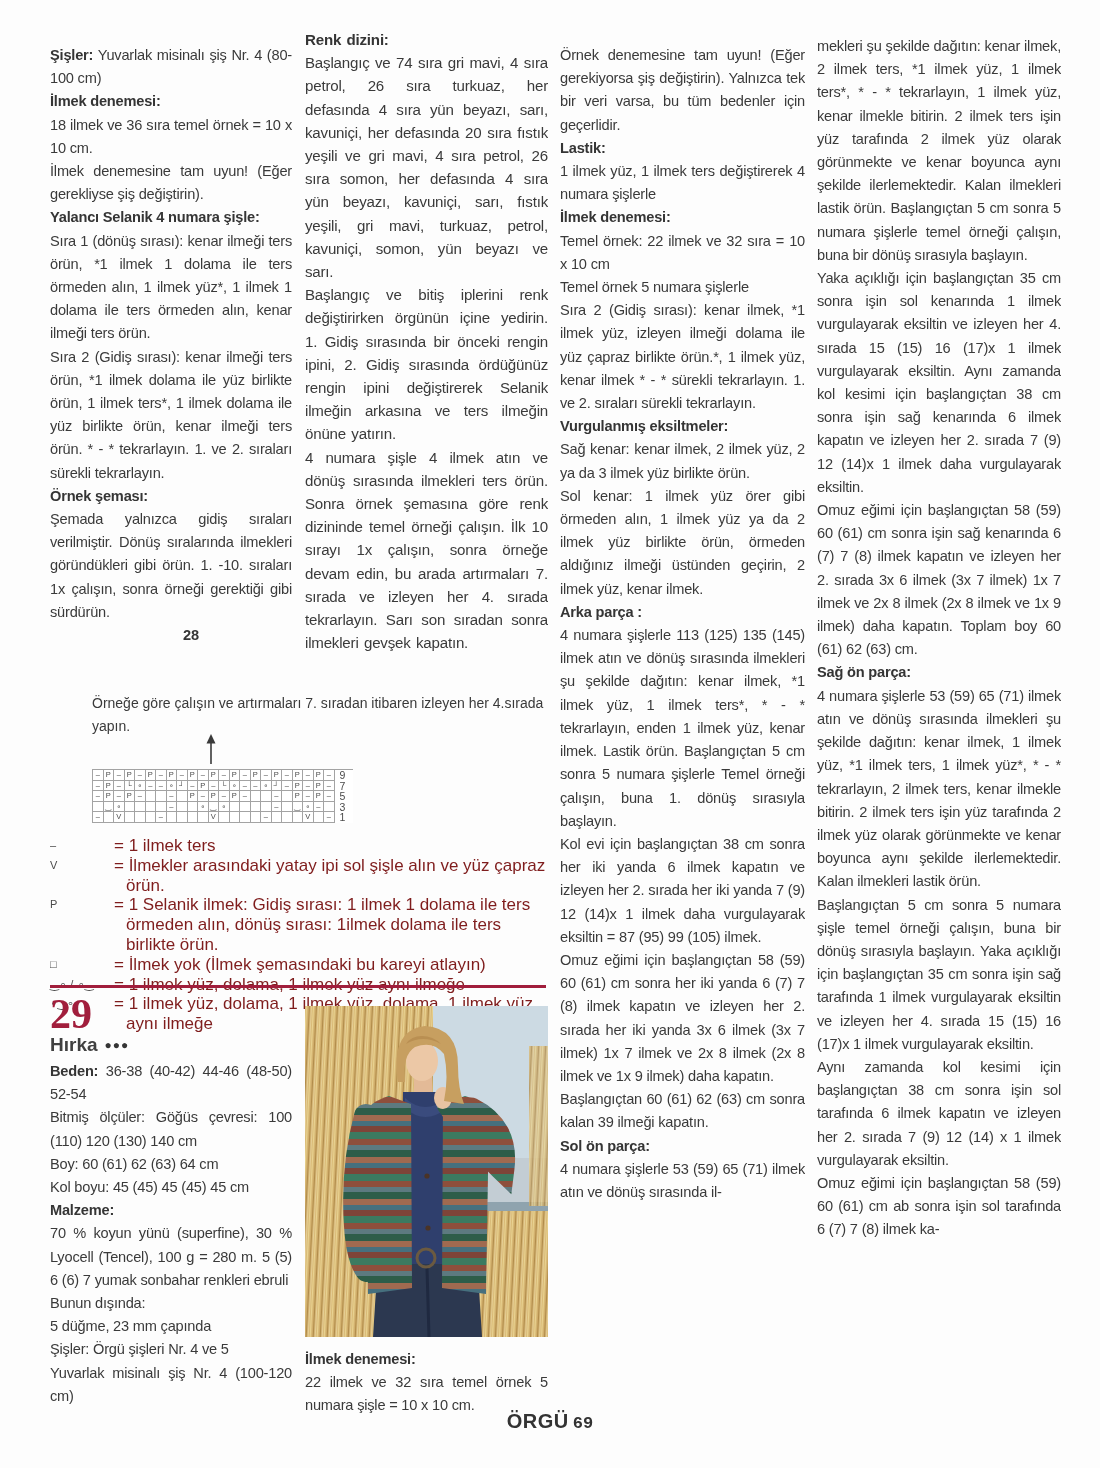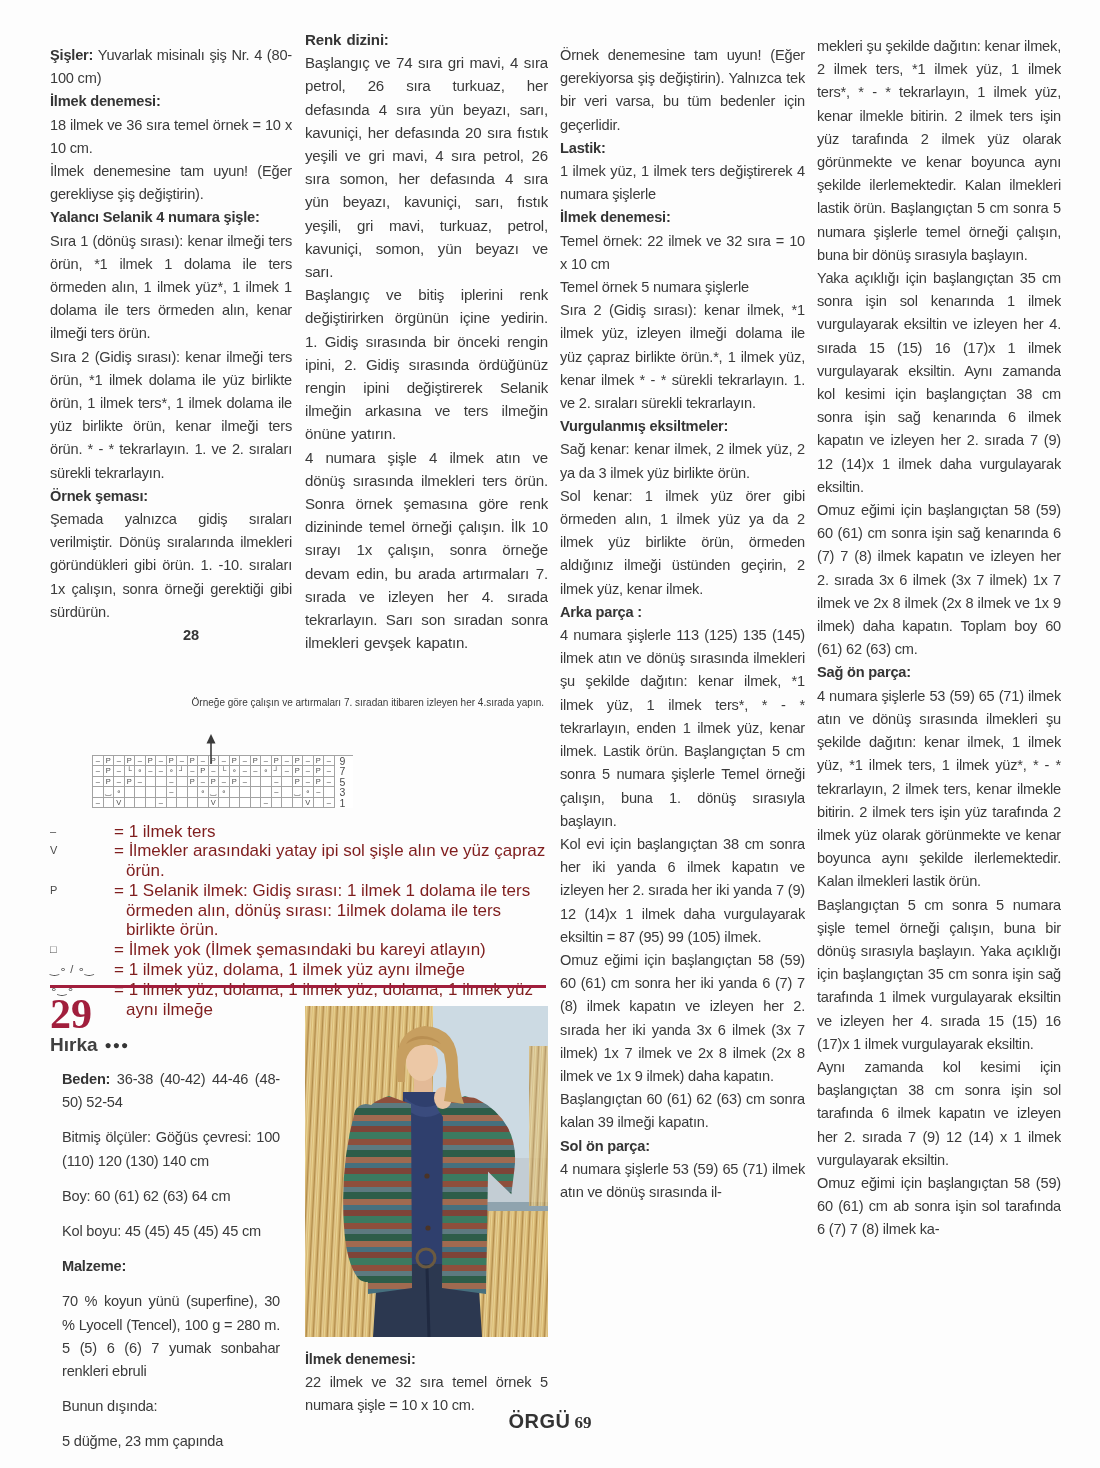--- a/index.html
+++ b/index.html
@@ -6,48 +6,48 @@
   .page{position:relative;width:1100px;height:1468px;background:#fdfdfd;
         font-family:"Liberation Sans","DejaVu Sans",sans-serif;color:#3a3a3a;overflow:hidden;}
   .col{position:absolute;overflow:hidden;}
   .col p{margin:0;text-align:justify;font-size:14.6px;line-height:23.2px;letter-spacing:-0.2px;}
   #col2 p{font-size:15.1px;word-spacing:1.4px;}
   .col p.indent{text-indent:40px;text-align:center;}
   b{font-weight:bold;color:#353535;}
 
   
   #chart-section{position:absolute;left:50px;top:692px;width:500px;}
-  .chart-note{margin:0 0 8px 42px;width:452px;font-size:10px;line-height:22.5px;text-align:right;}
+  .chart-note{margin:0 0 0 42px;width:452px;font-size:14px;line-height:22.5px;text-align:left;}
   .arrow-wrap{position:absolute;left:155px;top:42px;height:30px;}
   #chart-grid{margin:32px 0 0 42px;display:inline-block;border-left:1px solid #a3a3a3;border-top:1px solid #a3a3a3;background:#fff;}
   .chart-row{display:flex;}
   .chart-cell{box-sizing:border-box;width:10.5px;height:10.5px;border-right:1px solid #a3a3a3;border-bottom:1px solid #a3a3a3;
               font-size:7.5px;line-height:9px;text-align:center;color:#4a4a4a;overflow:visible;}
   .row-label{box-sizing:border-box;width:18px;height:10.5px;border:none;padding-left:5px;font-size:10.5px;line-height:10.5px;color:#4a4a4a;}
   #legend{margin-top:13px;}
   .legend-row{display:flex;align-items:flex-start;}
   .legend-sym{width:64px;flex:none;font-size:11px;line-height:19.5px;color:#4a4a4a;letter-spacing:0.5px;}
   .legend-text{flex:1;font-size:17px;line-height:19.8px;color:#7f1d1d;text-indent:-12px;padding-left:12px;}
 
   
   #red-line{position:absolute;left:50px;top:985px;width:496px;height:3px;}
   #section29{position:absolute;left:50px;top:997px;width:242px;height:466px;overflow:hidden;}
   .sec-num{font-family:"Liberation Serif","DejaVu Serif",serif;font-weight:bold;font-size:42px;line-height:34px;}
   .sec-title-row{margin:3px 0 4px 0;}
   .sec-title{font-size:19px;font-weight:bold;color:#404040;}
   .dots{font-size:12px;letter-spacing:1px;margin-left:7px;color:#353535;vertical-align:2px;}
-  #sec29-blocks p{margin:12px;text-align:justify;font-size:14.6px;line-height:23.2px;letter-spacing:-0.2px;}
+  #sec29-blocks p{margin:0;text-align:justify;font-size:14.6px;line-height:23.2px;letter-spacing:-0.2px;}
 
   
   #photo{position:absolute;left:305px;top:1006px;width:243px;height:331px;overflow:hidden;}
 
   
   #footer{position:absolute;left:0;top:1410px;width:1100px;text-align:center;}
   .mag{font-weight:bold;font-size:20px;letter-spacing:0.5px;color:#333;}
-  .pageno{font-family:Liberation Serif, serif;font-weight:bold;font-size:17px;color:#333;margin-left:4px;}
+  .pageno{font-family:Liberation Mono, monospace;font-weight:bold;font-size:17px;color:#333;margin-left:4px;}
 </style>
 </head>
 <body>
 
 <div class="page">
 
   <div id="col1" class="col" style="left:50px;top:44px;width:242px;height:640px">
       <p><b>Şişler:</b> <span>Yuvarlak misinalı şiş Nr. 4 (80-100 cm)</span></p>
       <p><b>İlmek denemesi:</b></p>
       <p><span>18 ilmek ve 36 sıra temel örnek = 10 x 10 cm.</span></p>

